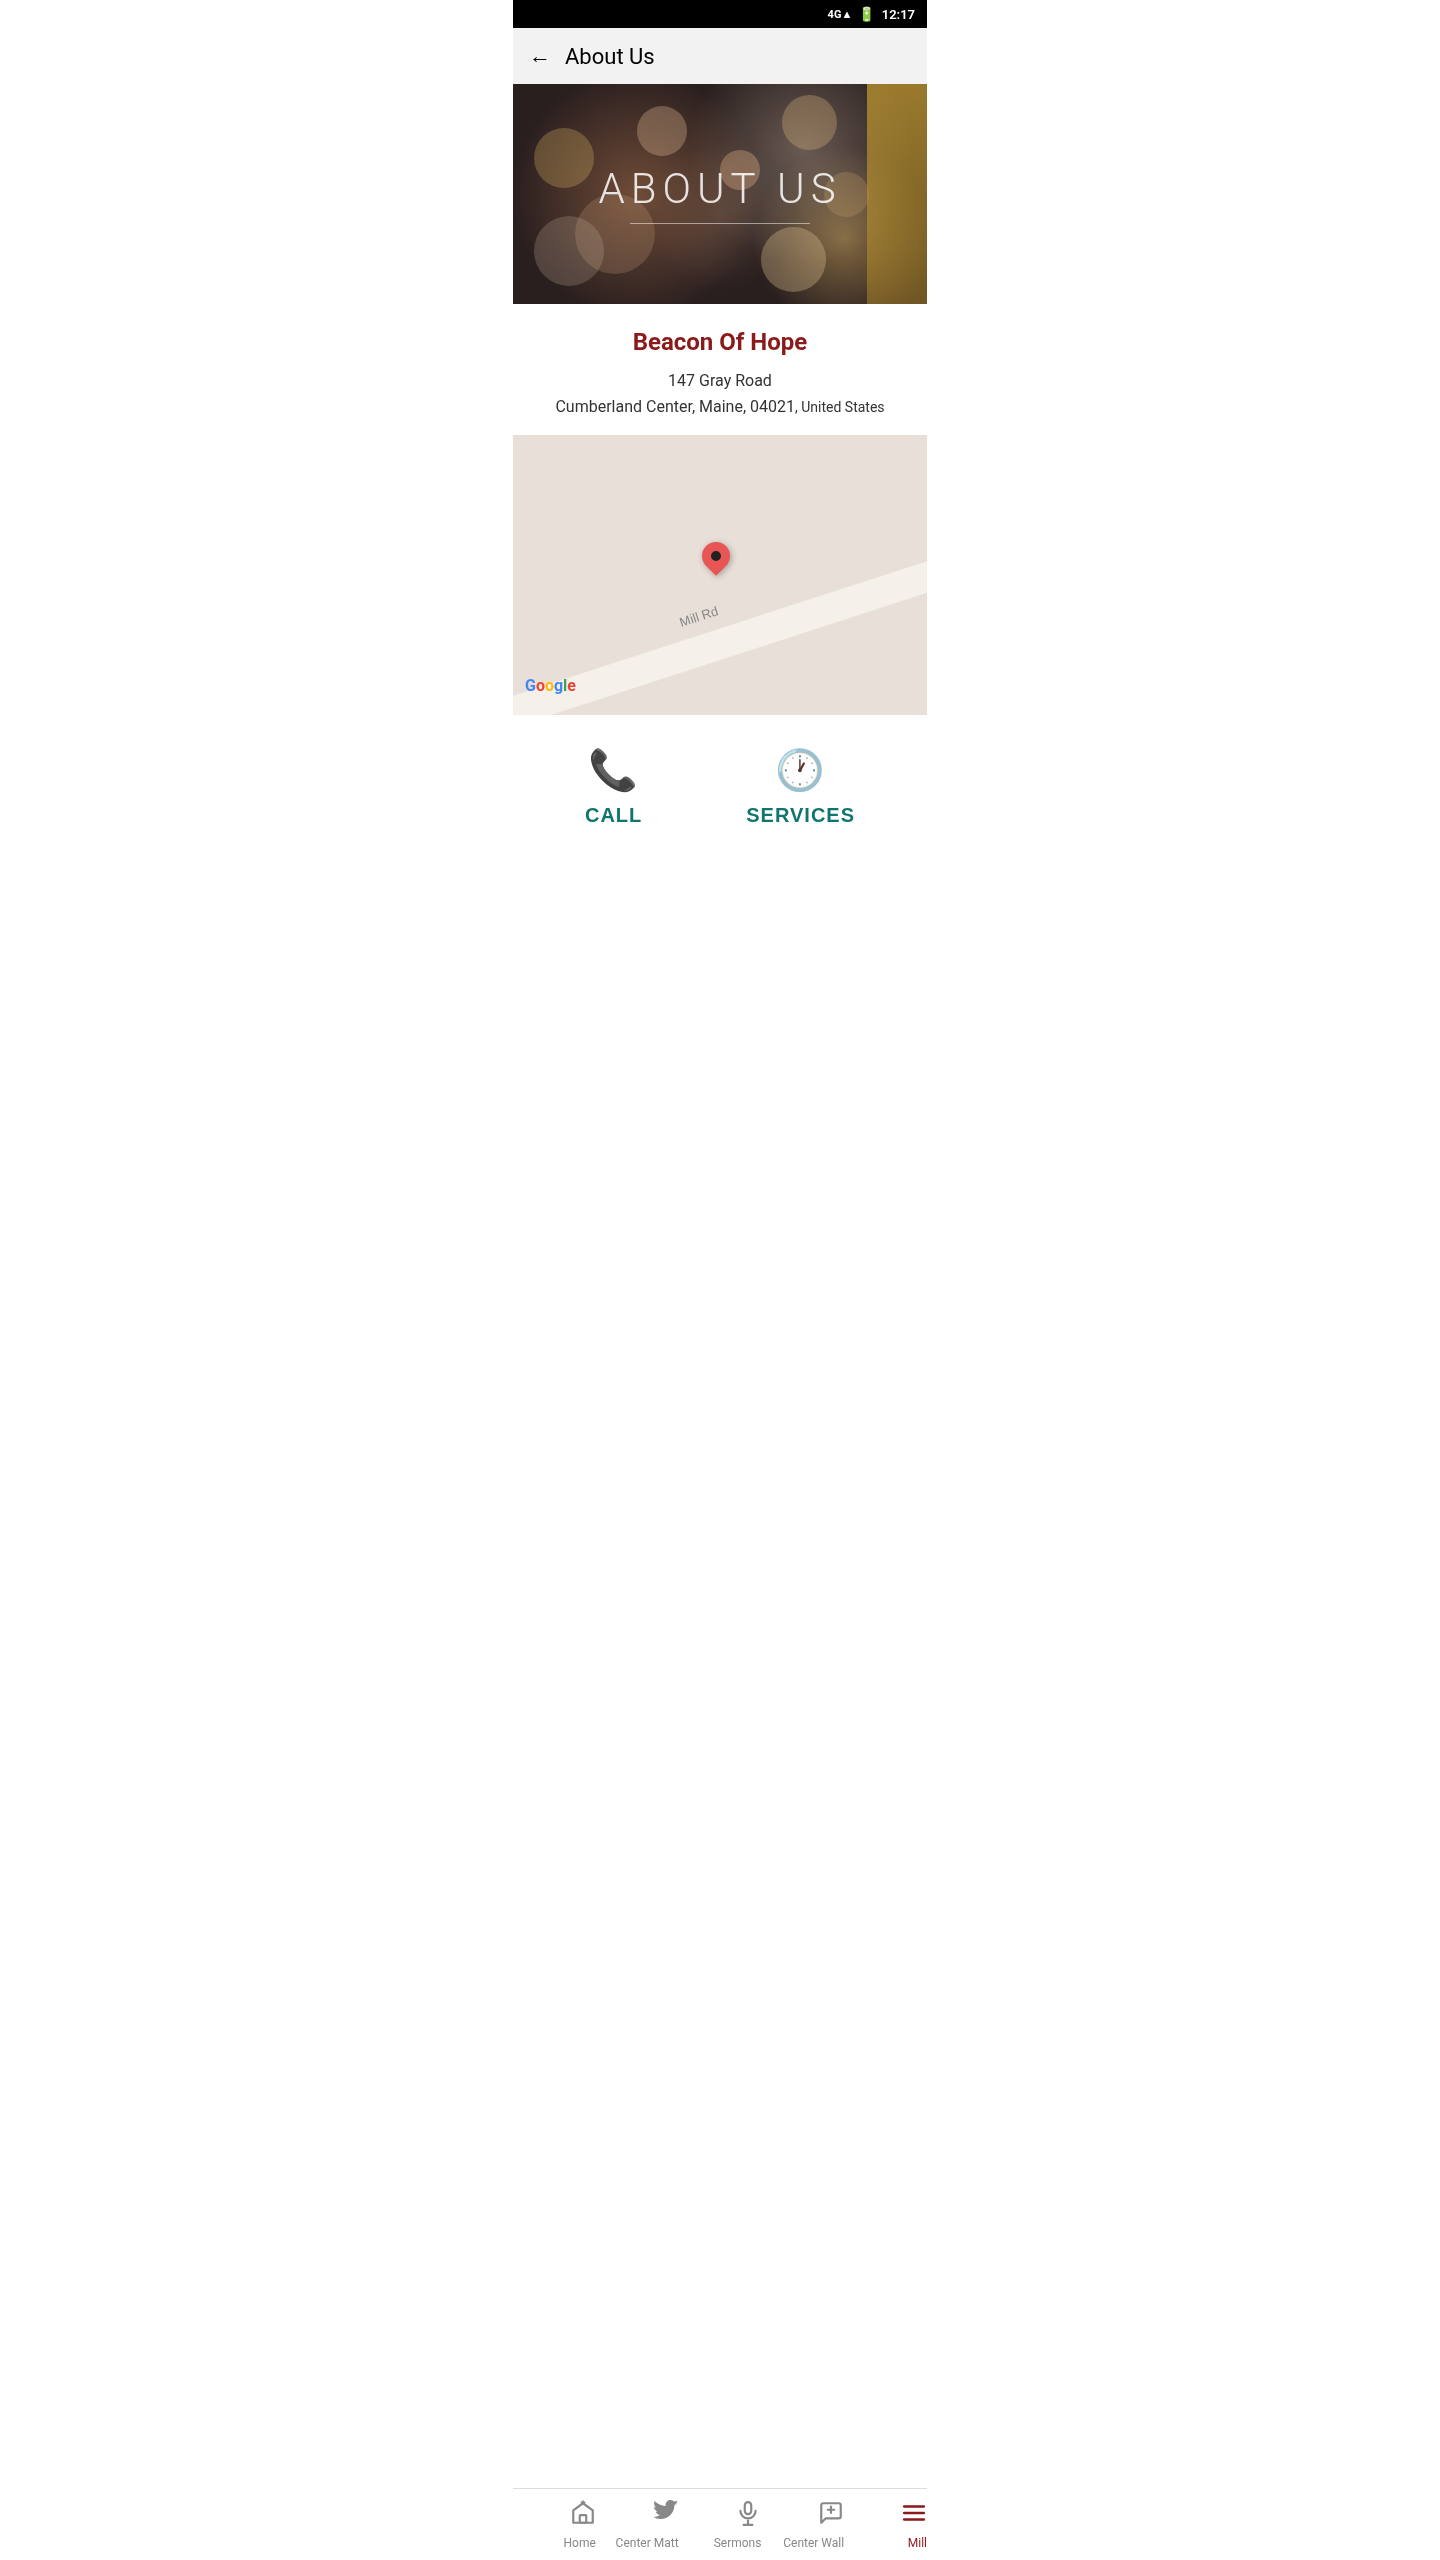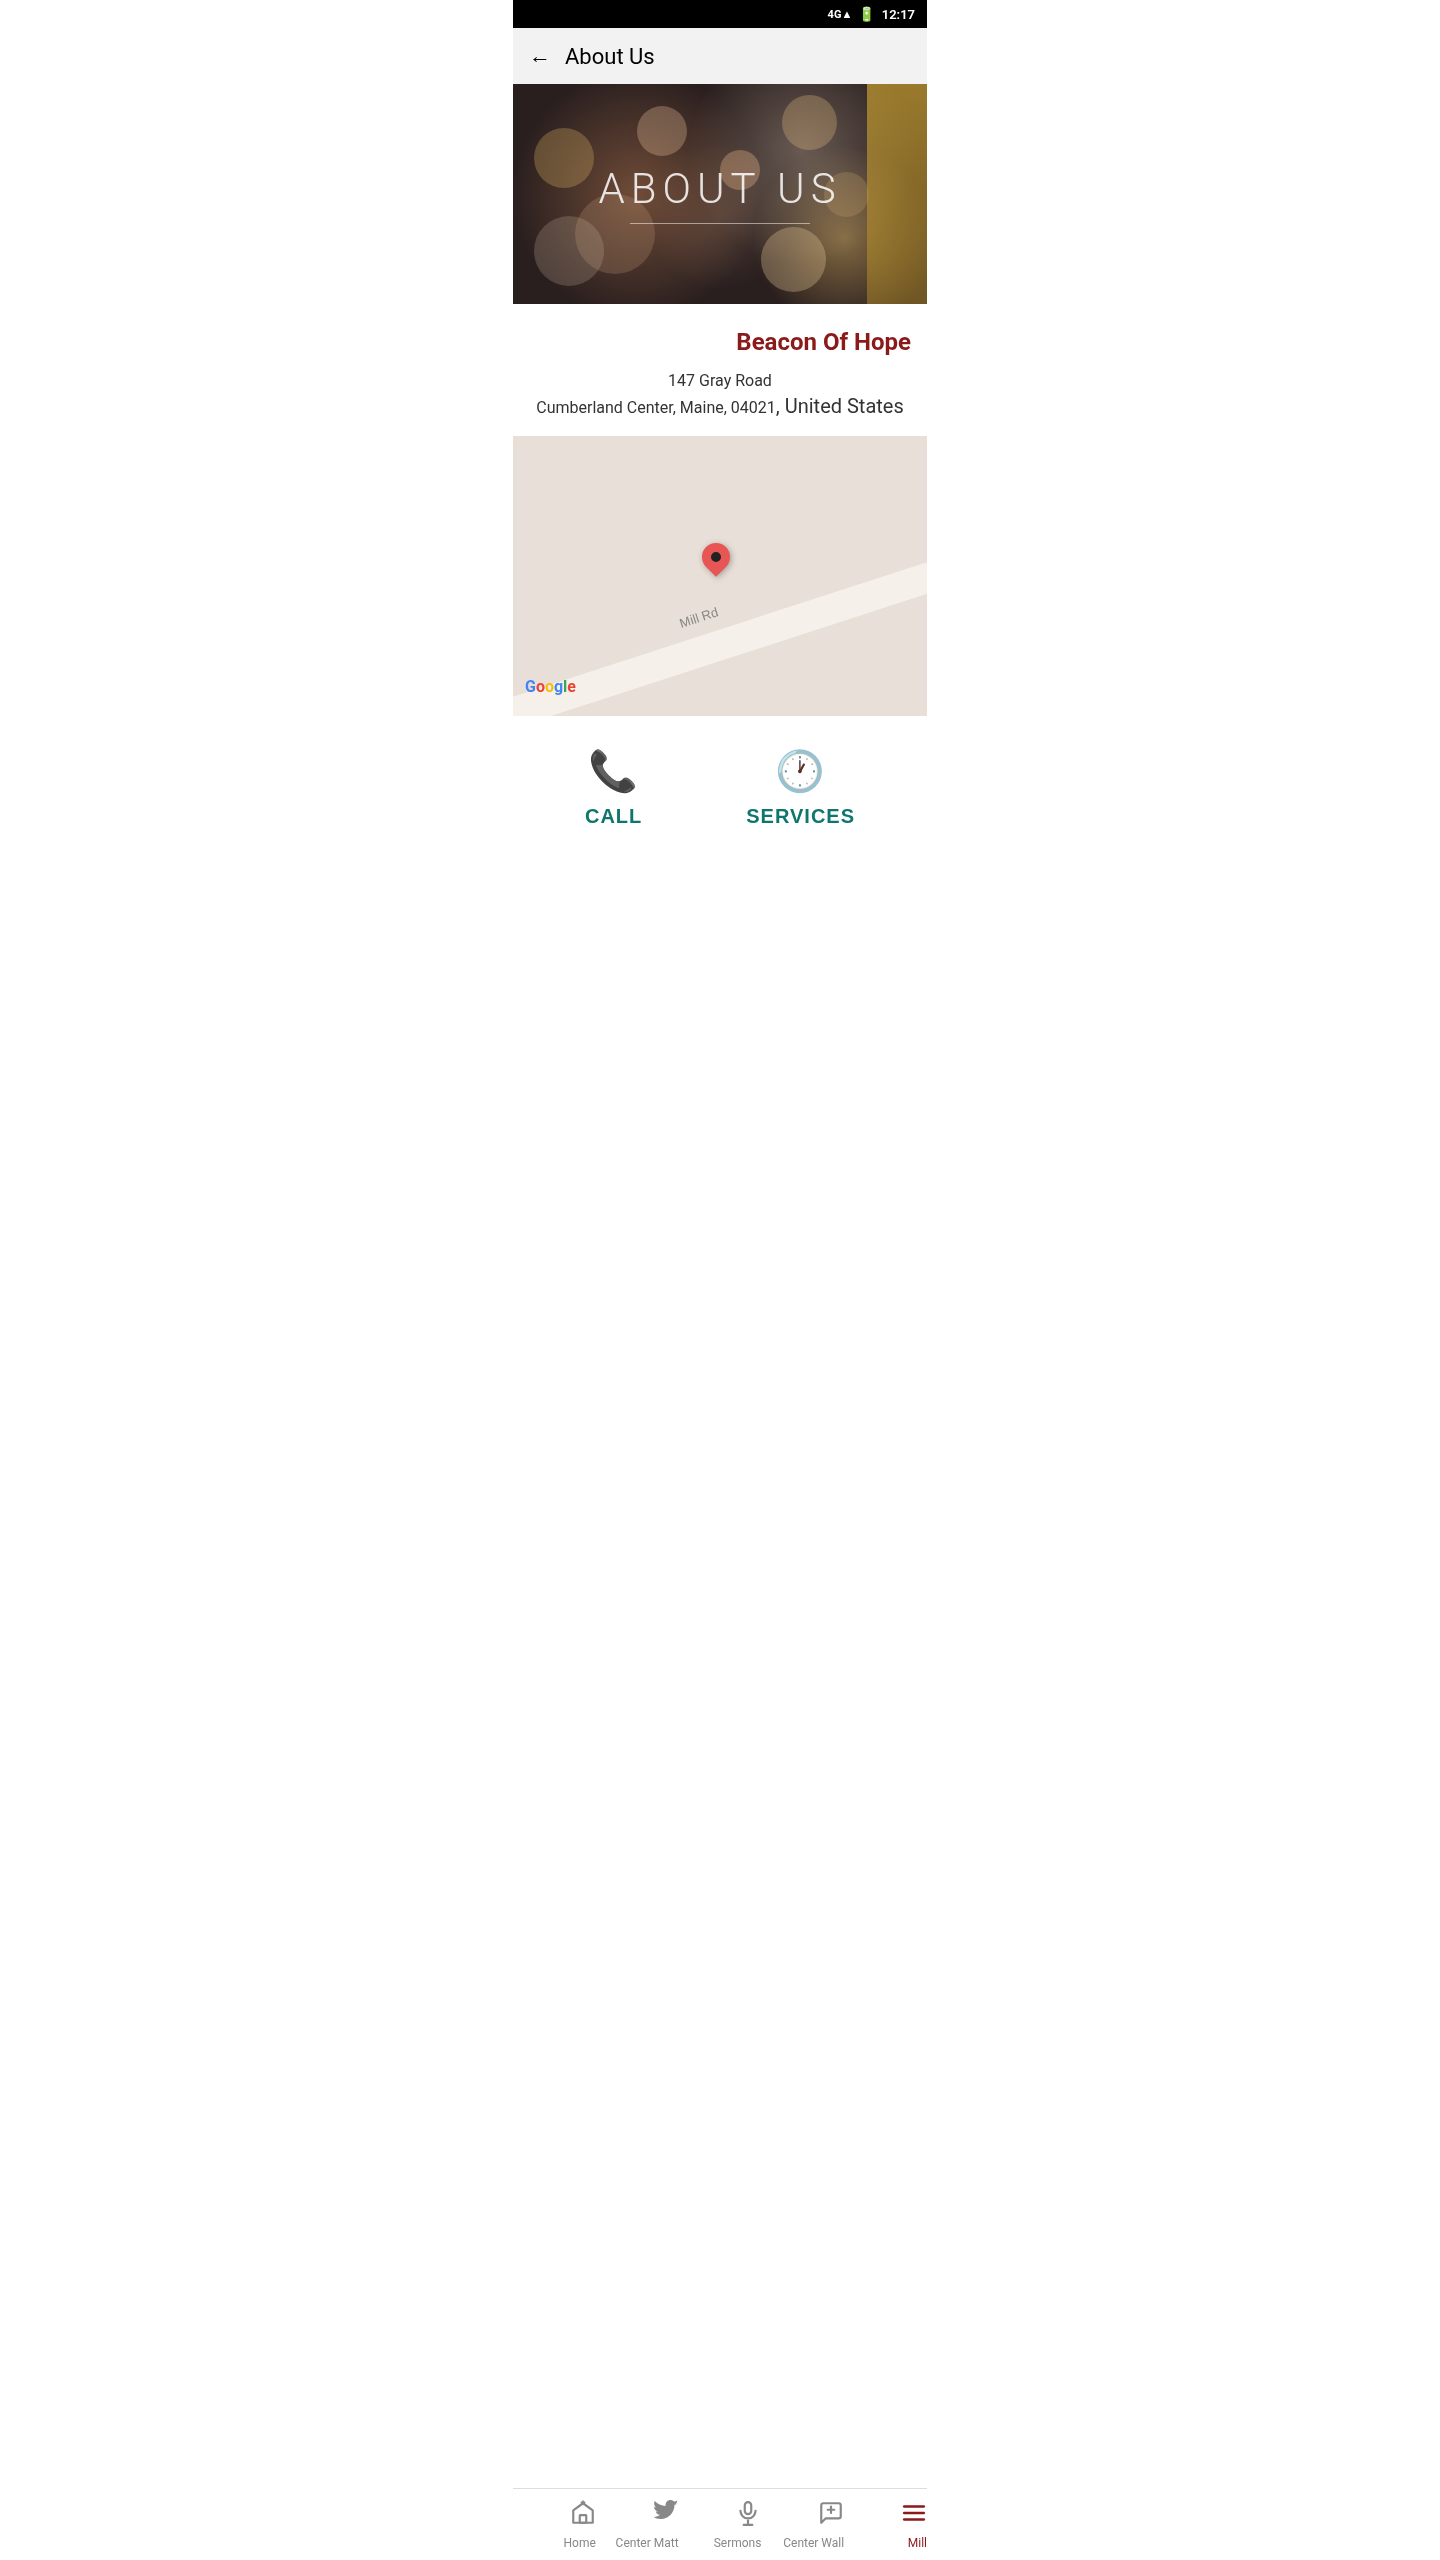--- a/index.html
+++ b/index.html
@@ -118,31 +118,30 @@
       padding: 24px 16px 16px;
       text-align: center;
       background: #fff;
     }
 
     .church-name {
       font-size: 24px;
       font-weight: 700;
       color: #8b1a1a;
       margin-bottom: 12px;
-      text-align: right;
     }
 
     .address-line {
       font-size: 16px;
       color: #333;
       line-height: 1.6;
     }
 
     .address-country {
-      font-size: 20px;
+      font-size: 14px;
       color: #333;
     }
 
     
     .map-section {
       width: 100%;
       height: 280px;
       position: relative;
       background: #e8e0d8;
       overflow: hidden;

